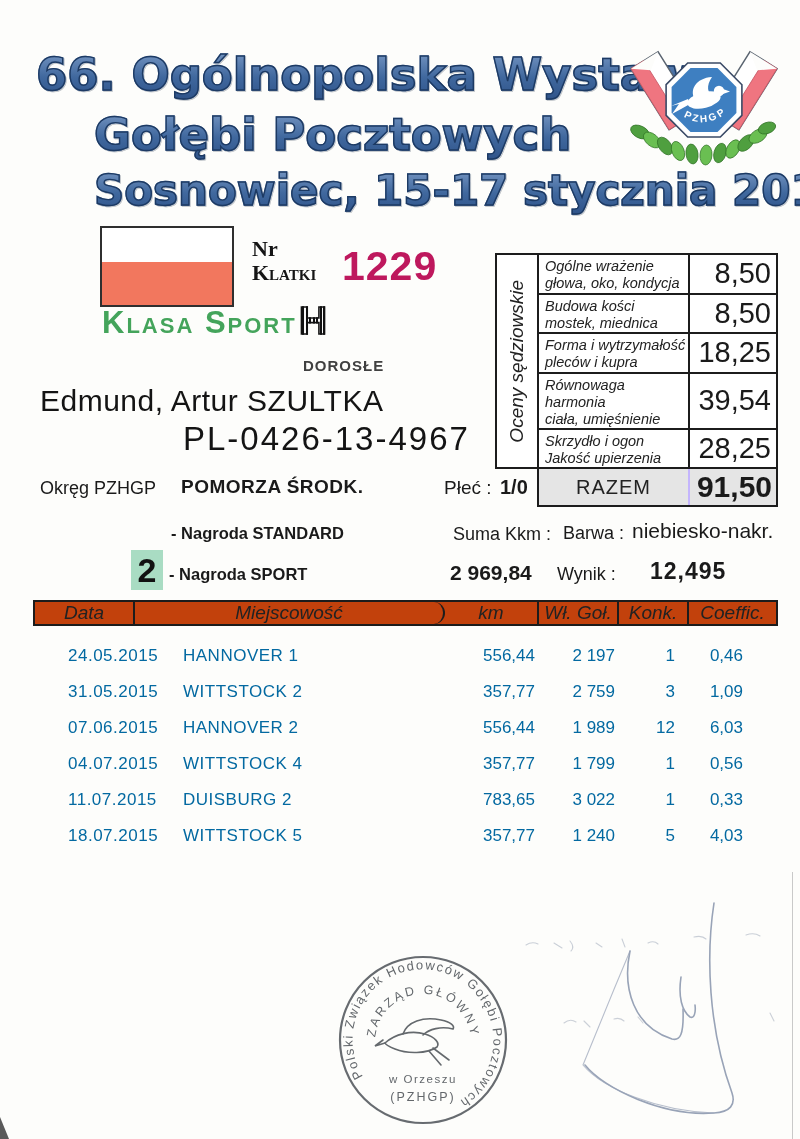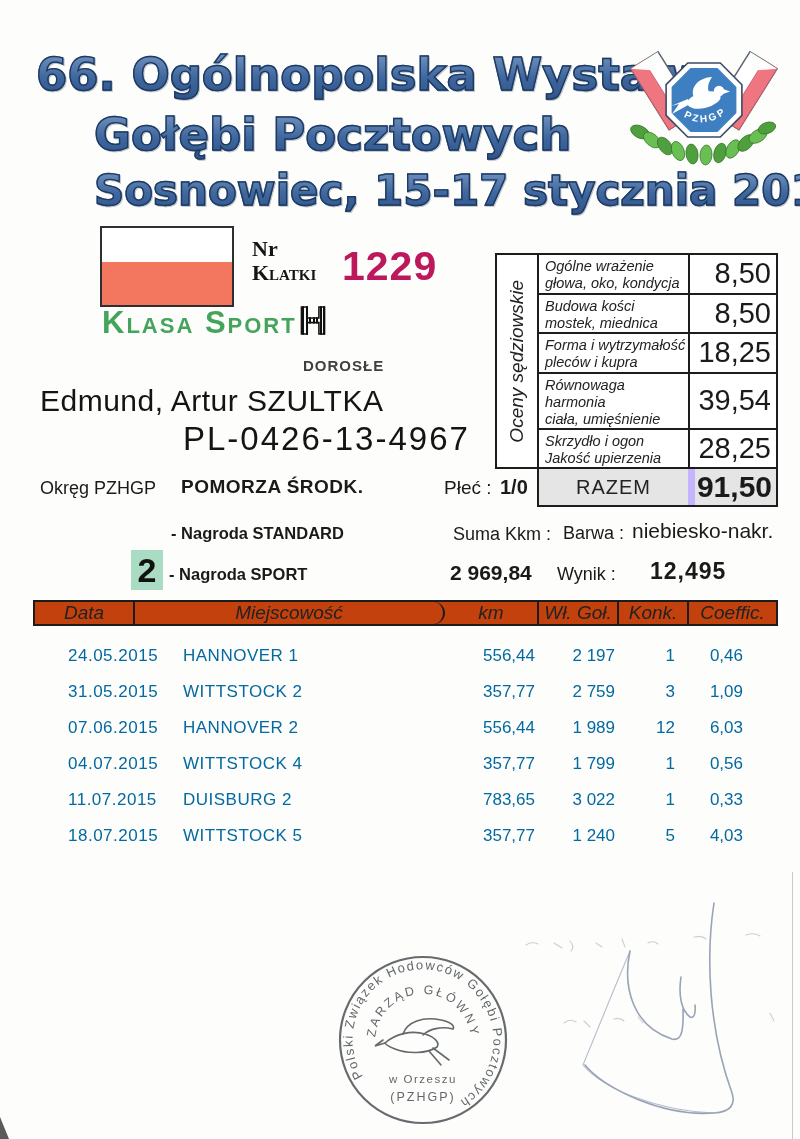--- a/index.html
+++ b/index.html
@@ -45,21 +45,21 @@
   .sc-row:last-child{border-bottom:none;}
   .sc-label{width:149px;box-sizing:border-box;padding:3px 2px 0 6px;display:flex;
             flex-direction:column;justify-content:center;}
   .sc-label div{font-style:italic;font-size:14.5px;line-height:17px;color:#222;}
   .sc-val{flex:1;border-left:2px solid #1c1c1c;box-sizing:border-box;display:flex;
           align-items:center;justify-content:flex-end;padding-right:5px;font-size:29px;color:#1a1a1a;}
   .razem{left:537px;top:467px;width:241px;height:40px;border:2px solid #1c1c1c;
          box-sizing:border-box;display:flex;background:#e5e5e5;}
   .razem .lbl{width:149px;display:flex;align-items:center;justify-content:center;
               font-size:20px;letter-spacing:1px;color:#222;}
-  .razem .val{flex:1;border-left:7px solid #c4b5fd;display:flex;align-items:center;
+  .razem .val{flex:1;border-left:2px solid #c4b5fd;display:flex;align-items:center;
               justify-content:flex-end;padding-right:4px;font-size:30px;font-weight:bold;}
 
   
   .owner{left:40px;top:384px;font-size:30px;letter-spacing:.5px;color:#141414;}
   .ring{left:183px;top:420px;font-size:33px;letter-spacing:2px;color:#141414;}
   .okreg-l{left:40px;top:478px;font-size:18px;}
   .okreg-v{left:181px;top:476px;font-size:19px;font-weight:bold;letter-spacing:.5px;}
   .plec-l{left:444px;top:477px;font-size:19px;}
   .plec-v{left:500px;top:476px;font-size:20px;font-weight:bold;}
 

